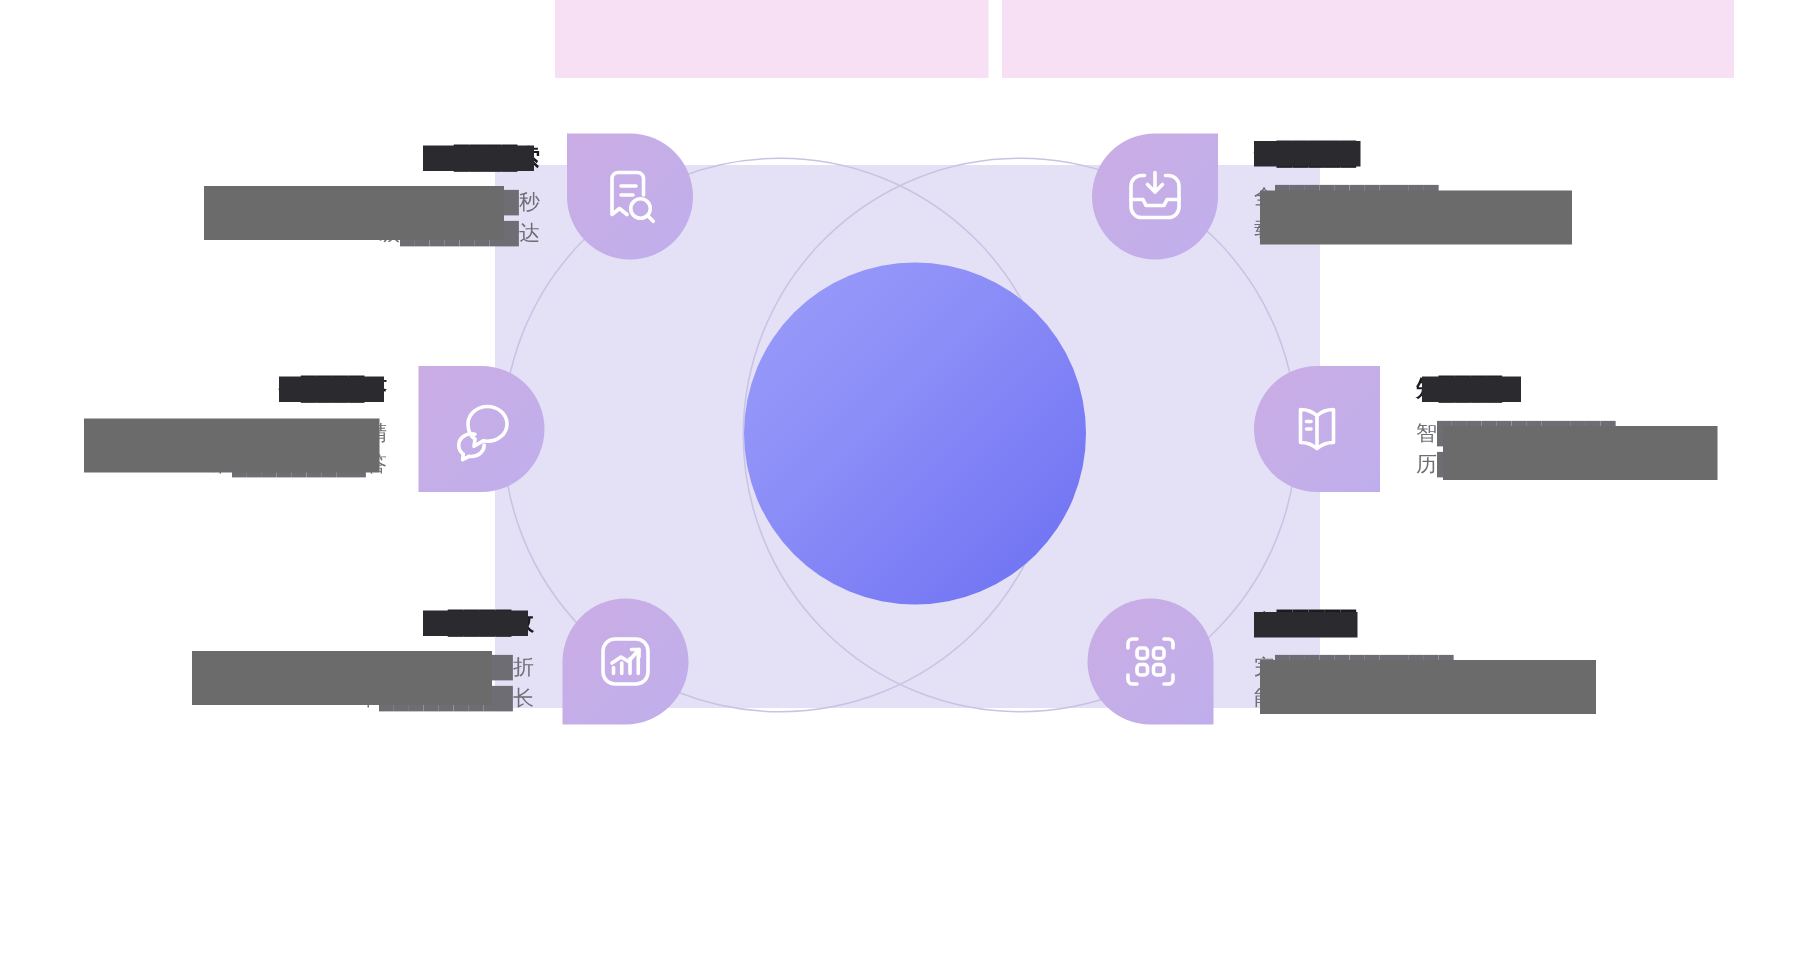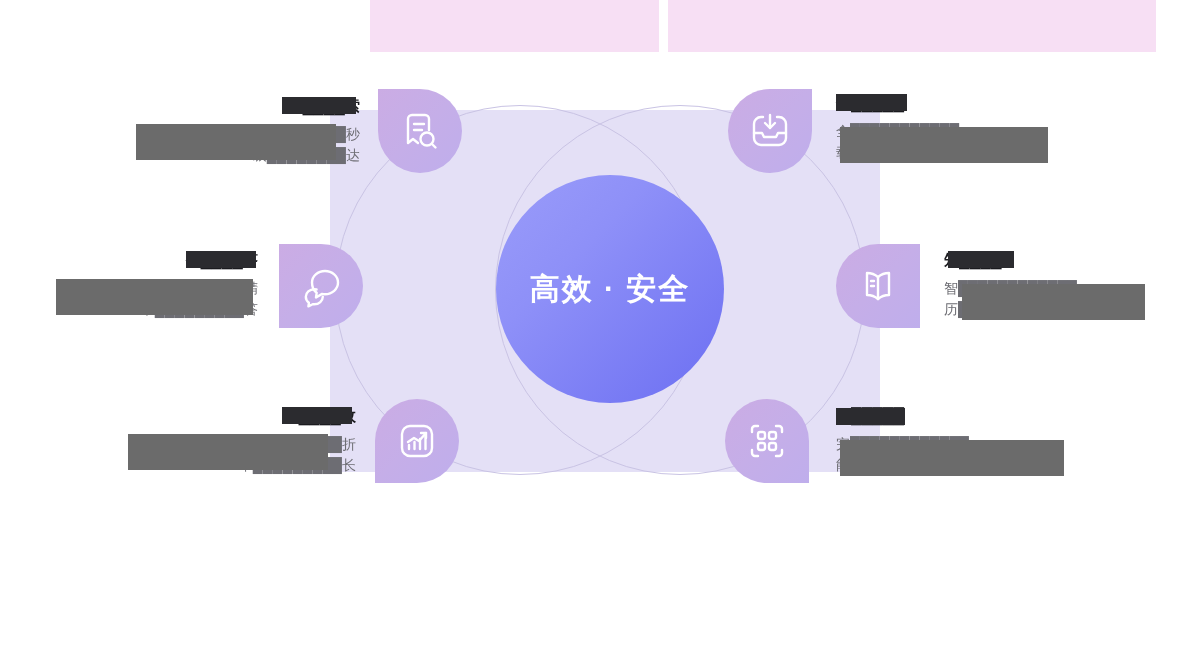--- a/index.html
+++ b/index.html
@@ -155,21 +155,20 @@
 <div id="top-band"></div>
 <div id="top-band-gap"></div>
 
 <div id="stage">
 
   <div id="lavender-panel"></div>
   <div class="venn-circle" id="venn-left"></div>
   <div class="venn-circle" id="venn-right"></div>
 
   <div id="center-circle">
-    <div class="center-line">高效 · 安全</div>
   </div>
 
   <div class="badge c-tl" id="badge-1">
     <span>
       <svg width="48" height="48" viewBox="0 0 48 48" fill="none" stroke="#ffffff" stroke-width="2.4" stroke-linecap="round" stroke-linejoin="round">
         <path d="M33 23V12a4 4 0 0 0-4-4H16a4 4 0 0 0-4 4v24l5-4 5 4"></path>
         <line x1="18" y1="17" x2="28" y2="17"></line>
         <line x1="18" y1="23" x2="26" y2="23"></line>
         <circle cx="31" cy="32" r="6.5"></circle>
         <line x1="36" y1="37" x2="39.5" y2="40.5"></line>

